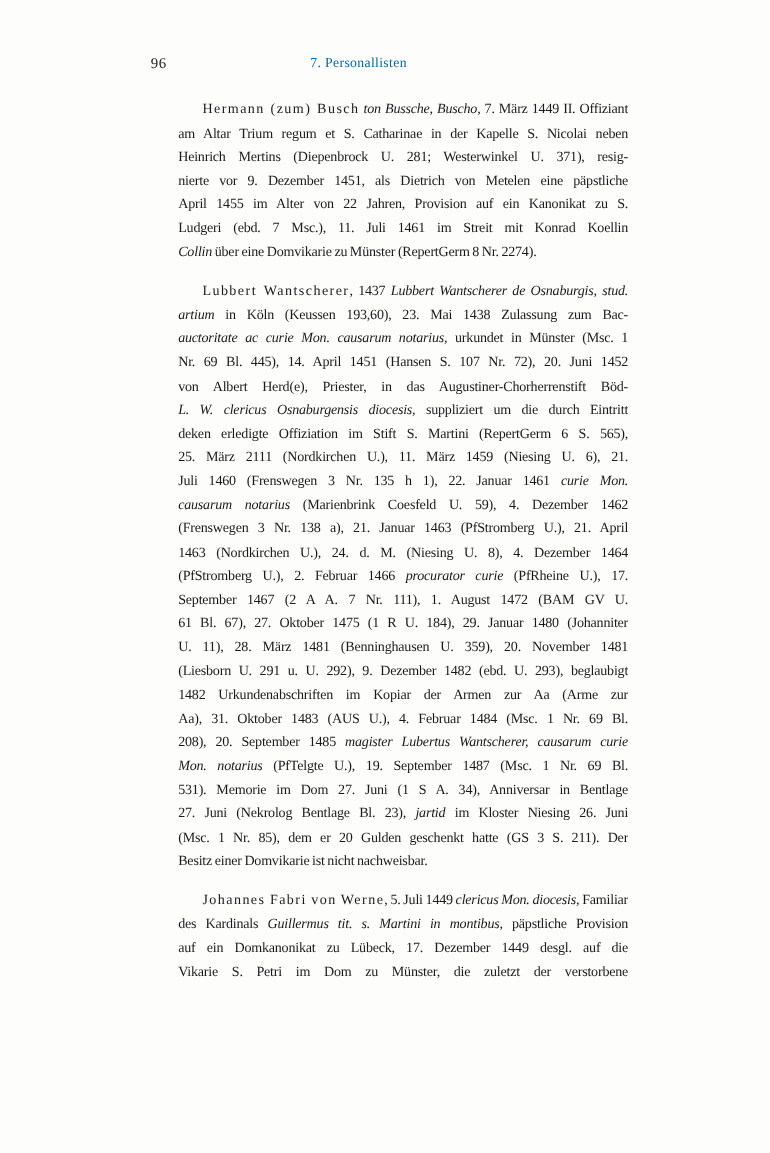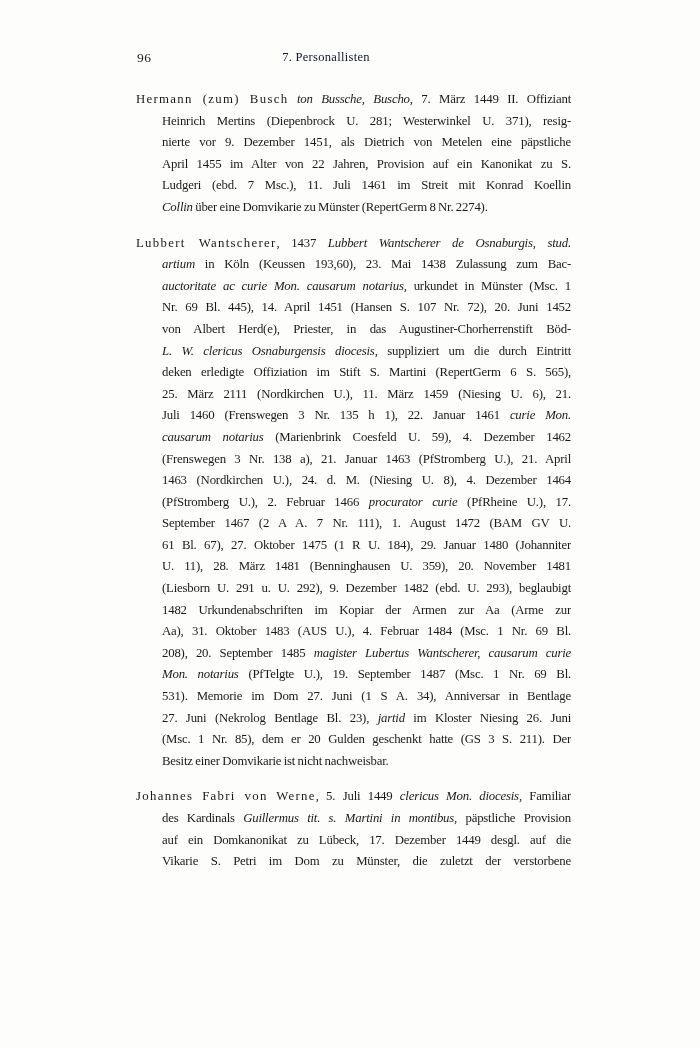--- a/index.html
+++ b/index.html
@@ -28,21 +28,21 @@
     position: absolute;
     left: 1px;
     top: 0;
     letter-spacing: 0.5px;
   }
   .runhead {
     display: block;
     text-align: center;
     padding-right: 55px;
     font-size: 12.5px;
-    color: #0f172a;
+    color: #0369a1;
     letter-spacing: 0.3px;
   }
   .content {
     position: absolute;
     top: 89px;
     left: 136px;
     width: 435px;
   }
   .entry {
     margin: 0 0 14px 0;
@@ -53,20 +53,21 @@
     white-space: nowrap;
     letter-spacing: -0.2px;
     word-spacing: -0.6px;
     text-align: justify;
     text-align-last: justify;
     padding-left: 26px;
     overflow: hidden;
   }
   .line.first {
     padding-left: 0;
+    margin-left: 48px;
   }
   .line.flush {
     text-align: left;
     text-align-last: left;
   }
   .it {
     font-style: italic;
   }
   .sp {
     letter-spacing: 1.3px;
@@ -76,20 +77,21 @@
 <body>
 
 <div class="page">
   <div class="pagehead">
     <span class="pagenum">96</span>
     <span class="runhead">7. Personallisten</span>
   </div>
   <div class="content">
       <div class="entry">
         <div class="line first"><span class="sp">Hermann (zum) Busch</span><span class="rm"> </span><span class="it">ton Bussche, Buscho</span><span class="rm">, 7. März 1449 II. Offiziant</span></div>
+        <div class="line"><span class="rm">am Altar Trium regum et S. Catharinae in der Kapelle S. Nicolai neben</span></div>
         <div class="line"><span class="rm">Heinrich Mertins (Diepenbrock U. 281; Westerwinkel U. 371), resig-</span></div>
         <div class="line"><span class="rm">nierte vor 9. Dezember 1451, als Dietrich von Metelen eine päpstliche</span></div>
         <div class="line"><span class="rm">April 1455 im Alter von 22 Jahren, Provision auf ein Kanonikat zu S.</span></div>
         <div class="line"><span class="rm">Ludgeri (ebd. 7 Msc.), 11. Juli 1461 im Streit mit Konrad Koellin</span></div>
         <div class="line flush"><span class="it">Collin</span><span class="rm"> über eine Domvikarie zu Münster (RepertGerm 8 Nr. 2274).</span></div>
       </div>
       <div class="entry">
         <div class="line first"><span class="sp">Lubbert Wantscherer</span><span class="rm">, 1437 </span><span class="it">Lubbert Wantscherer de Osnaburgis, stud.</span></div>
         <div class="line"><span class="it">artium</span><span class="rm"> in Köln (Keussen 193,60), 23. Mai 1438 Zulassung zum Bac-</span></div>
         <div class="line"><span class="it">auctoritate ac curie Mon. causarum notarius,</span><span class="rm"> urkundet in Münster (Msc. 1</span></div>

